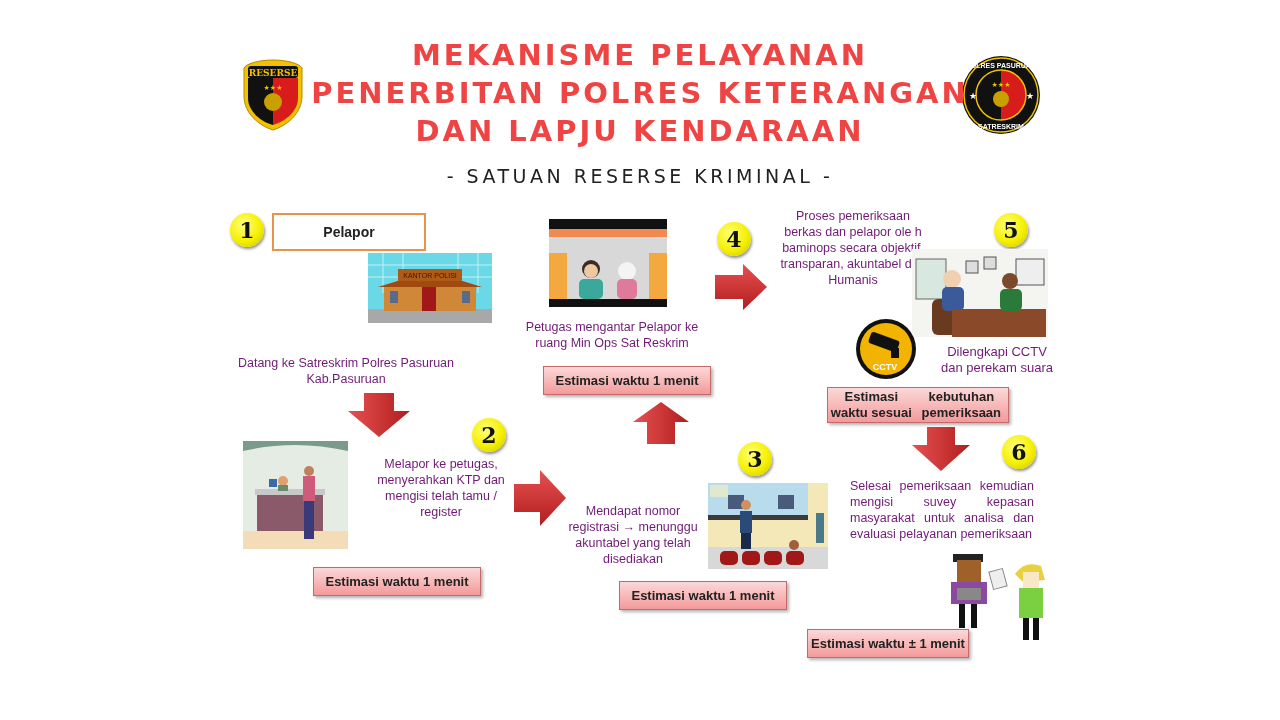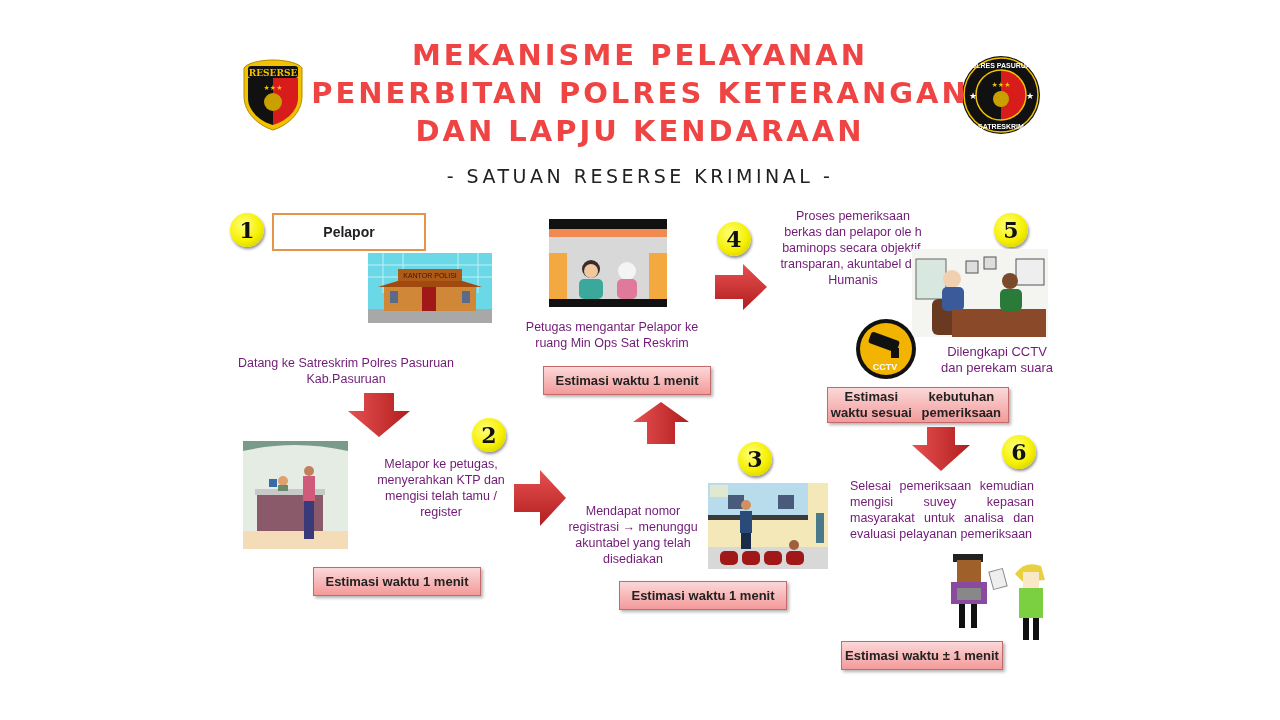--- a/index.html
+++ b/index.html
@@ -274,13 +274,13 @@
     <rect x="14" y="54" width="6" height="24" fill="#111"></rect>
       <rect x="26" y="54" width="6" height="24" fill="#111"></rect>
     <rect x="46" y="20" width="14" height="18" fill="#eee" stroke="#888" transform="rotate(-15 53 29)"></rect>
     <path d="M70 24 Q80 10 96 16 L100 30 L78 32 Z" fill="#e8d040"></path>
     <rect x="78" y="22" width="16" height="16" fill="#f8e8c8"></rect>
     <rect x="74" y="38" width="24" height="30" fill="#7ad040"></rect>
     <rect x="78" y="68" width="6" height="22" fill="#111"></rect>
       <rect x="88" y="68" width="6" height="22" fill="#111"></rect>
   </svg>
 </div>
-<div class="abs est" style="left:841px;top:629px;width:160px;height:27px;margin-top:12px;">Estimasi waktu ± 1 menit</div>
+<div class="abs est" style="left:807px;top:629px;width:160px;height:27px;">Estimasi waktu ± 1 menit</div>
 
 </body></html>

